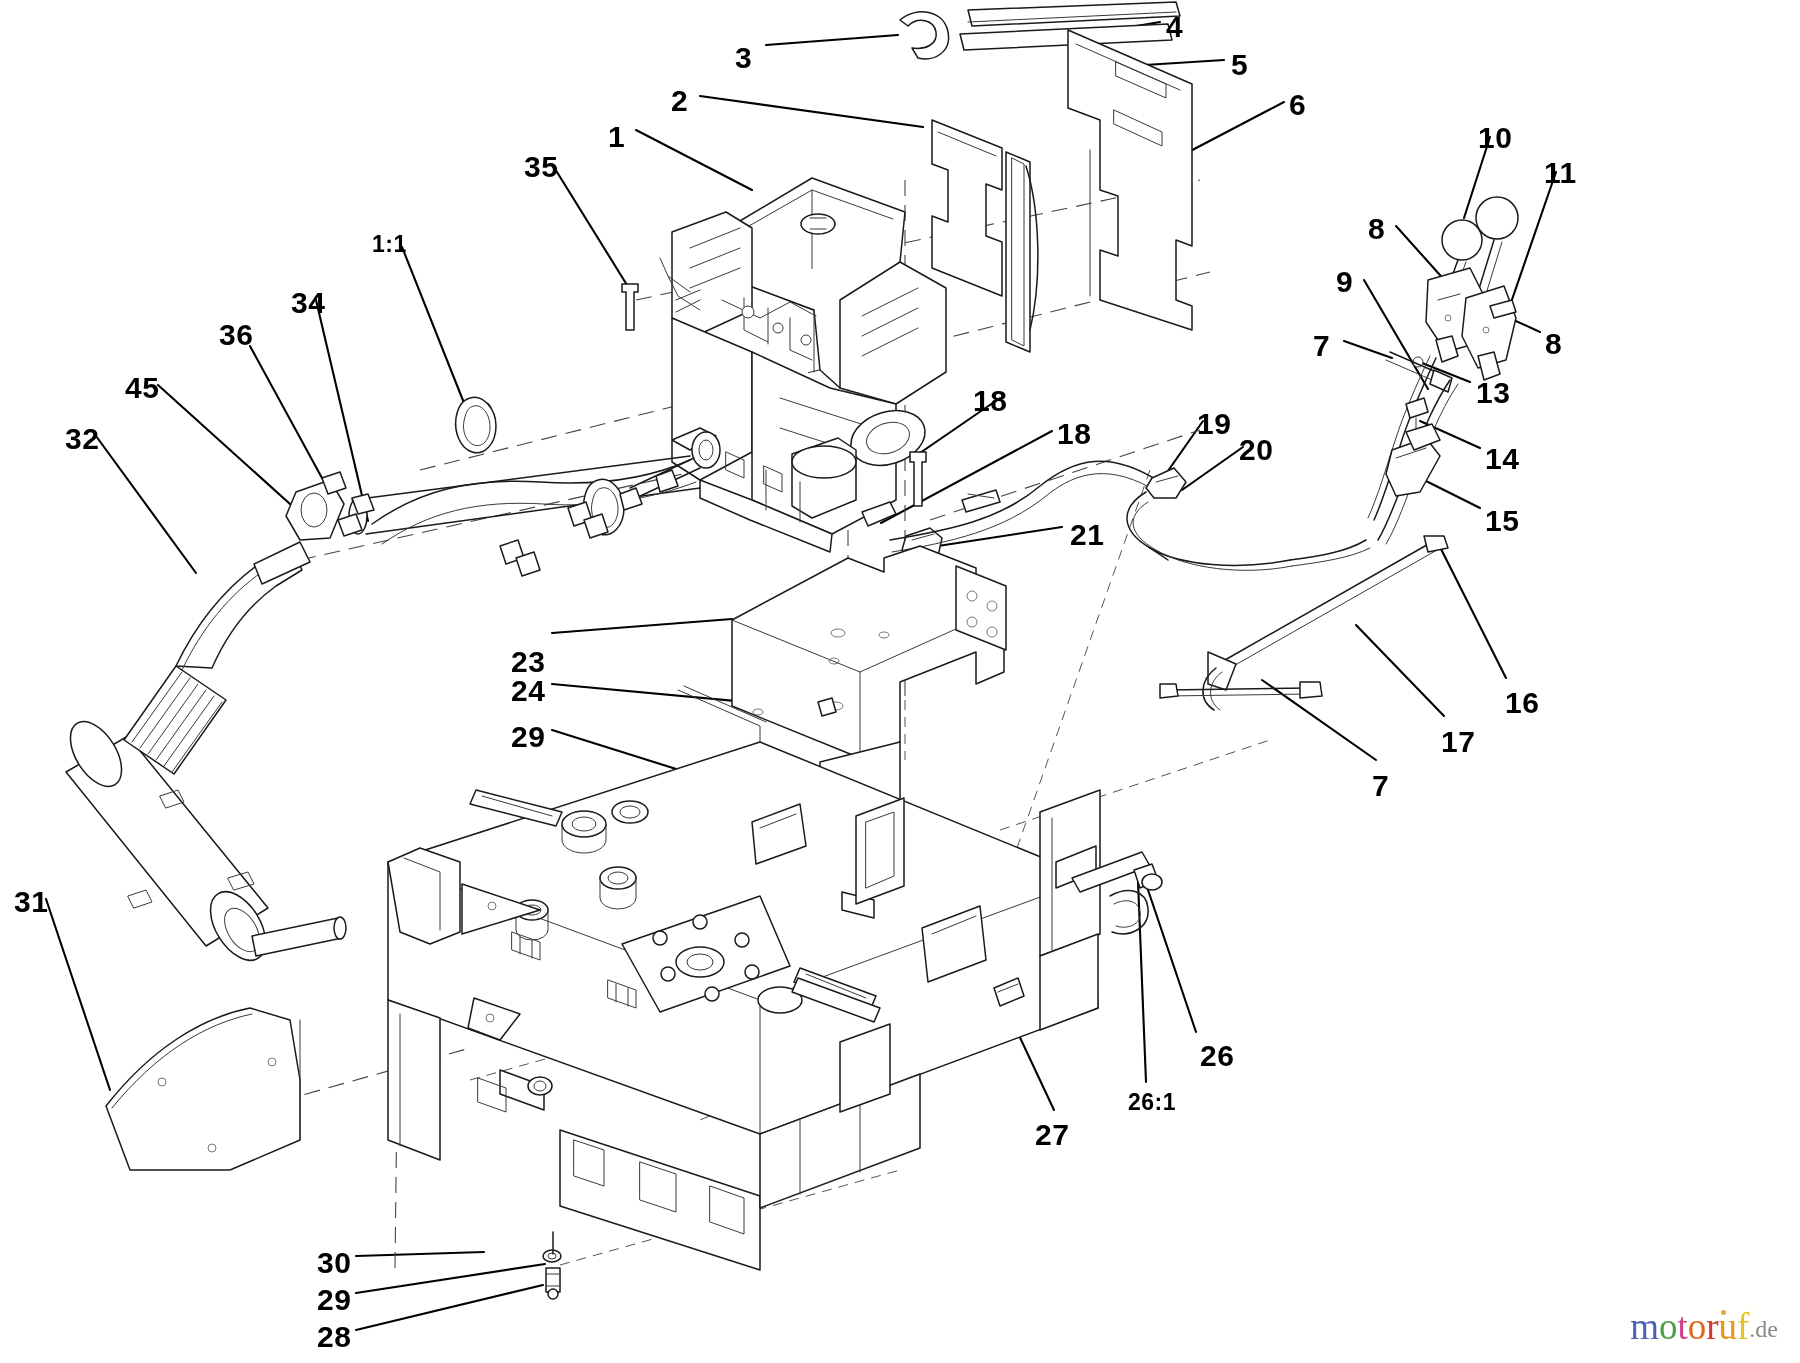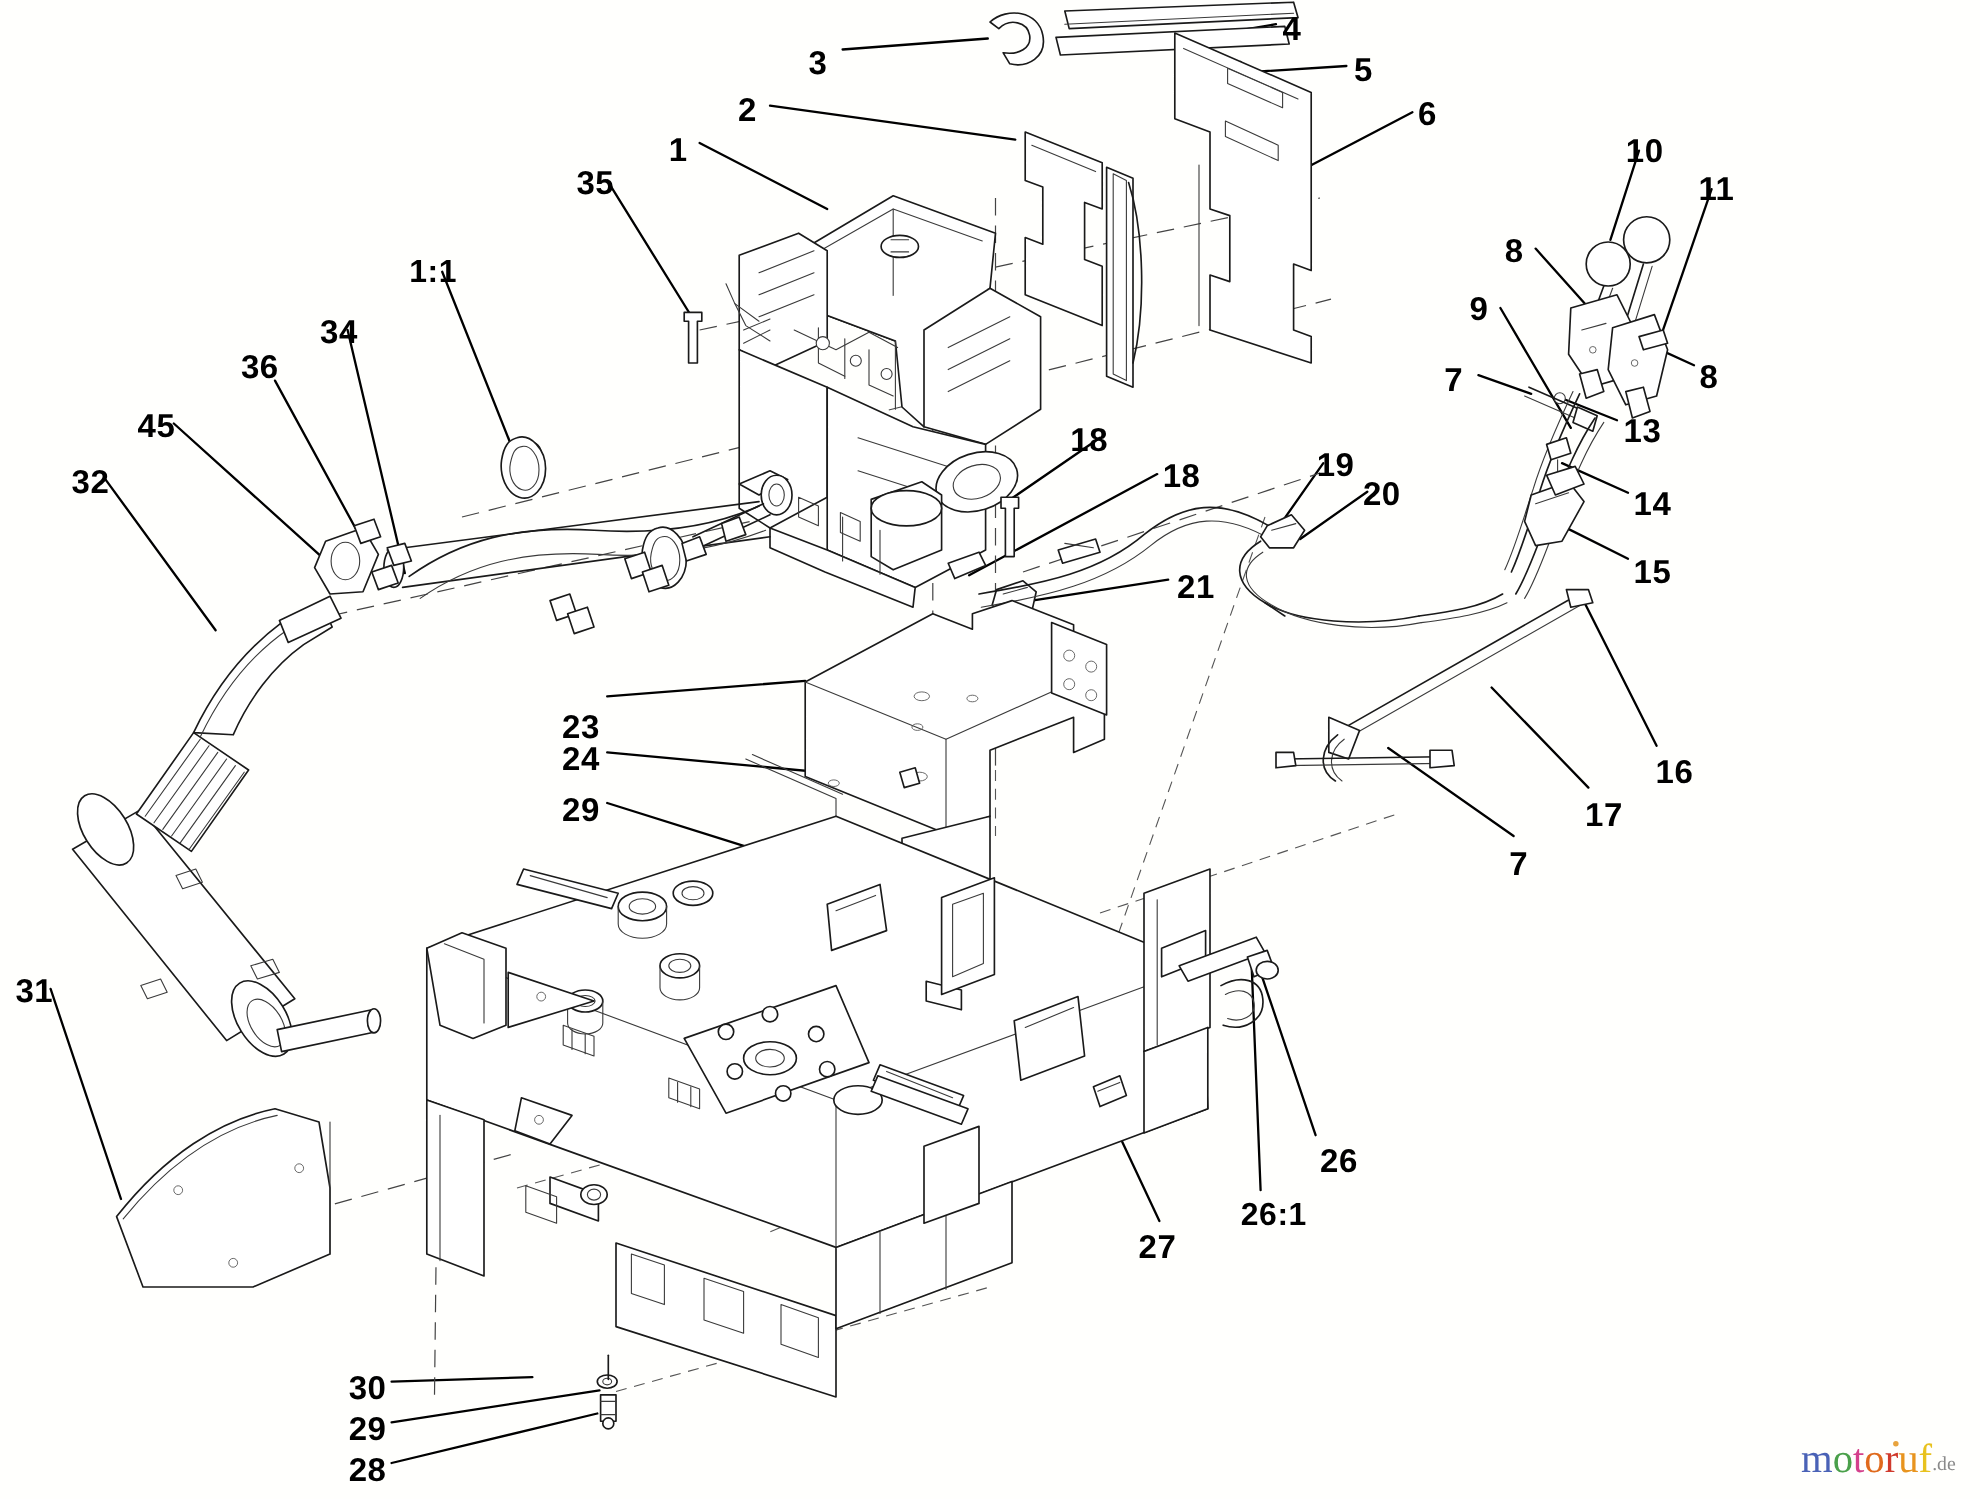--- a/index.html
+++ b/index.html
@@ -24,34 +24,34 @@
     position:absolute;
     font-family:"Liberation Sans", sans-serif;
     font-size:30px;
     font-weight:700;
     color:#000000;
     letter-spacing:0.5px;
     line-height:1;
     white-space:nowrap;
     user-select:none;
   }
-  .callout.small{font-size:29px;text-align:right;}
+  .callout.small{font-size:23px;text-align:right;}
   #watermark{
     position:absolute;
     right:22px;
     bottom:18px;
     font-family:"Liberation Serif", serif;
     font-size:37px;
     line-height:1;
     white-space:nowrap;
     user-select:none;
   }
   #watermark span{display:inline-block;}
   #watermark .suffix{
-    font-size:18px;
+    font-size:24px;
     color:#8a8a8a;
     vertical-align:baseline;
     position:relative;
     top:-2px;
   }
   #watermark .dotmark{
     position:absolute;
     width:5px;height:5px;
     border-radius:50%;
     background:#e8a33d;

